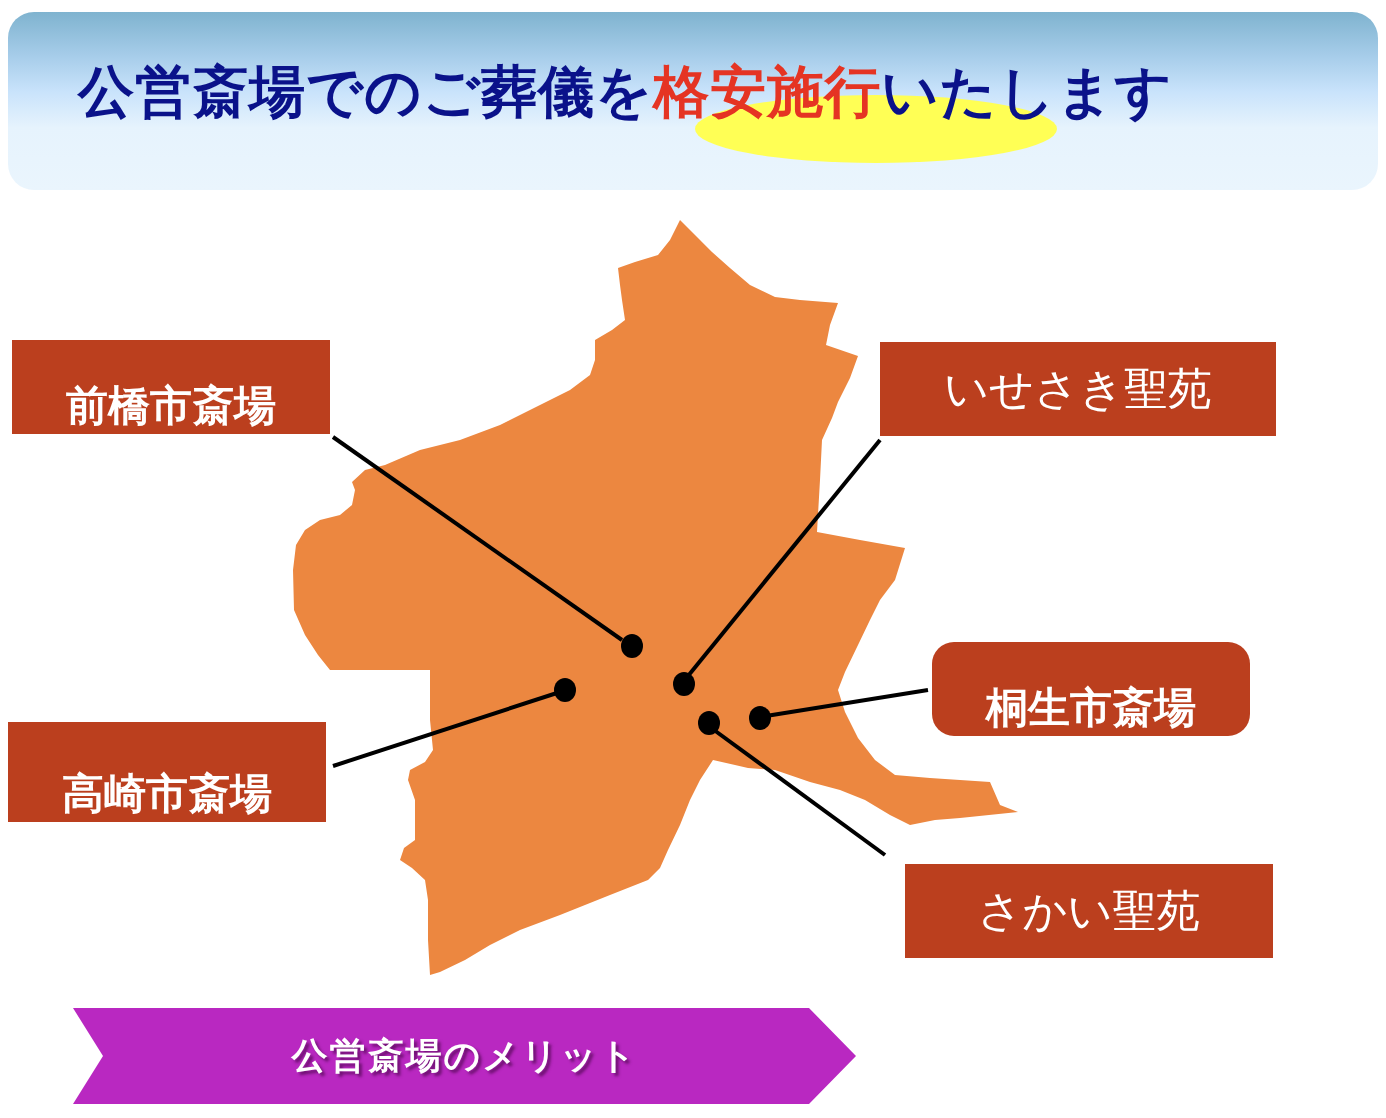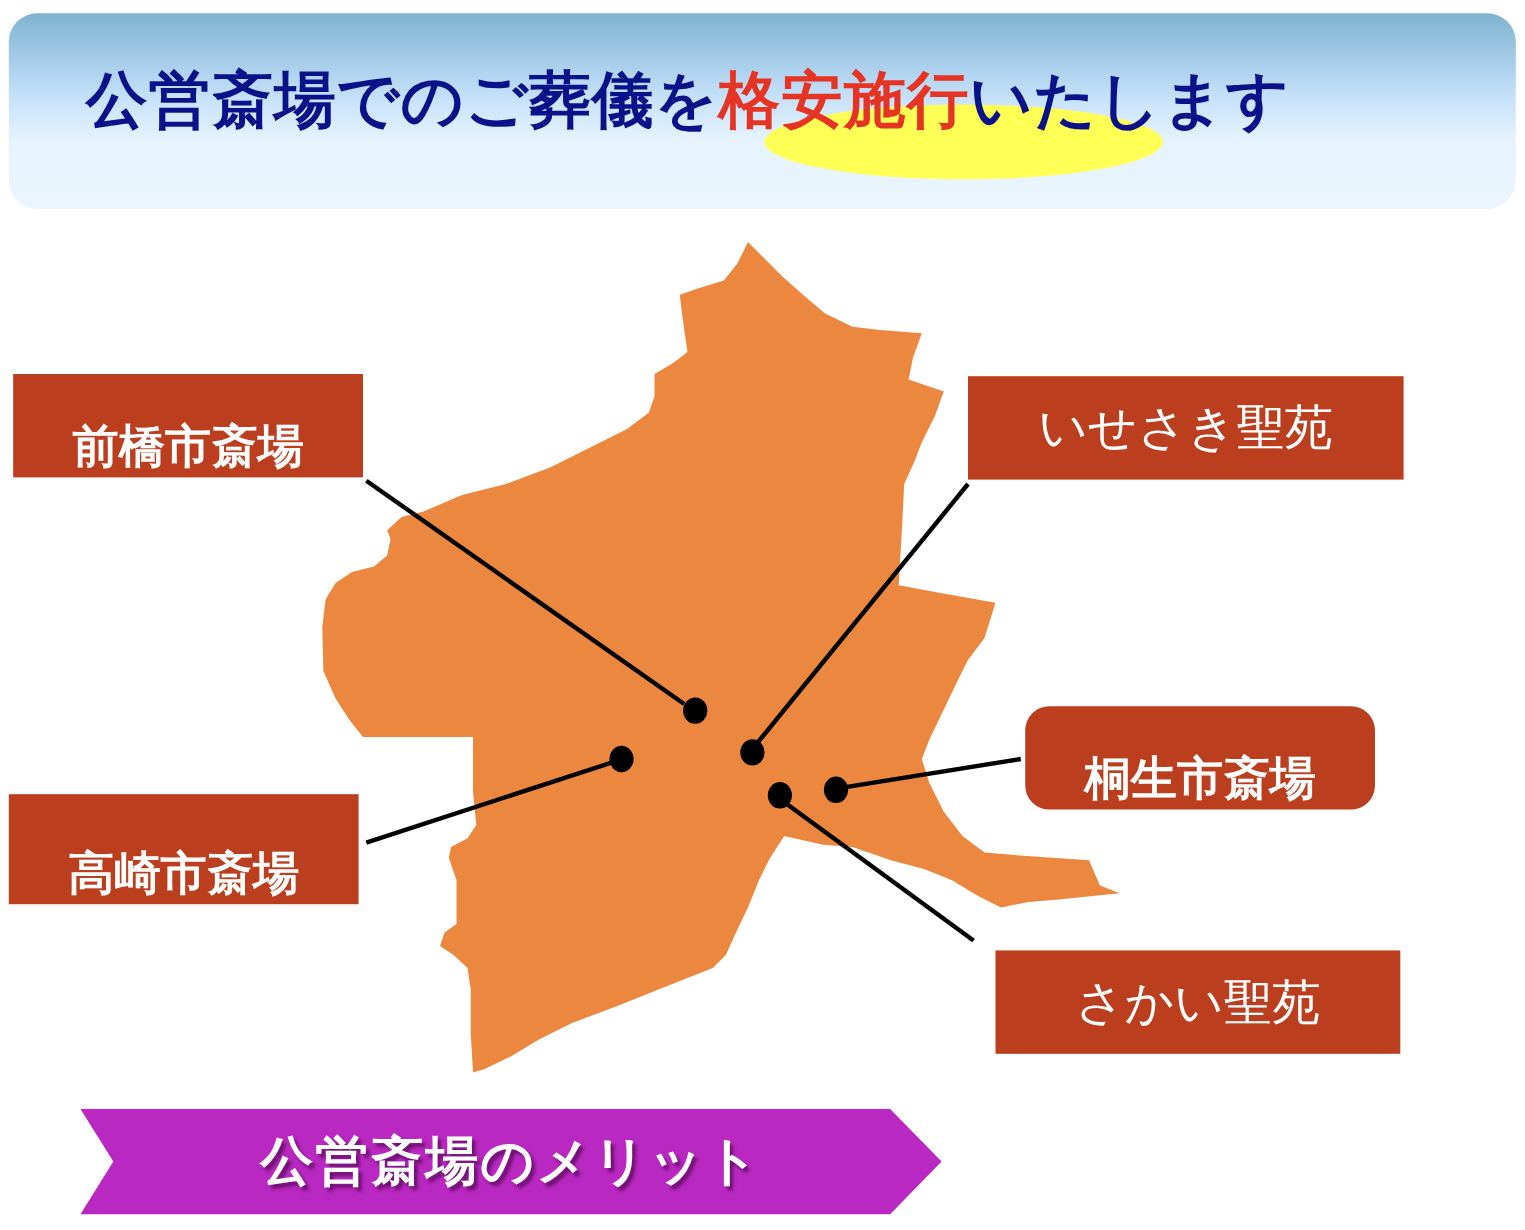--- a/index.html
+++ b/index.html
@@ -30,21 +30,21 @@
   }
   .label-box.small { font-size: 42px; align-items: flex-end; }
   .label-box.large { font-size: 44px; font-weight: normal; }
 
   .merit-banner {
     position: absolute; left: 73px; top: 1008px; width: 783px; height: 96px;
   }
   .merit-banner svg { position: absolute; left: 0; top: 0; }
   .merit-text {
     position: absolute; left: 0; top: 0; width: 783px; height: 96px; line-height: 96px;
-    text-align: center; color: #ffffff; font-size: 48px; font-weight: bold;
+    text-align: center; color: #ffffff; font-size: 36px; font-weight: bold;
     text-shadow: 3px 3px 3px rgba(60,0,60,0.6); letter-spacing: 2px;
   }
 </style>
 </head>
 <body>
 
 <div class="header-banner"></div>
 <div class="header-highlight"></div>
 <div class="header-title">
   <span>公営斎場でのご葬儀を</span><span class="accent">格安施行</span><span>いたします</span>

